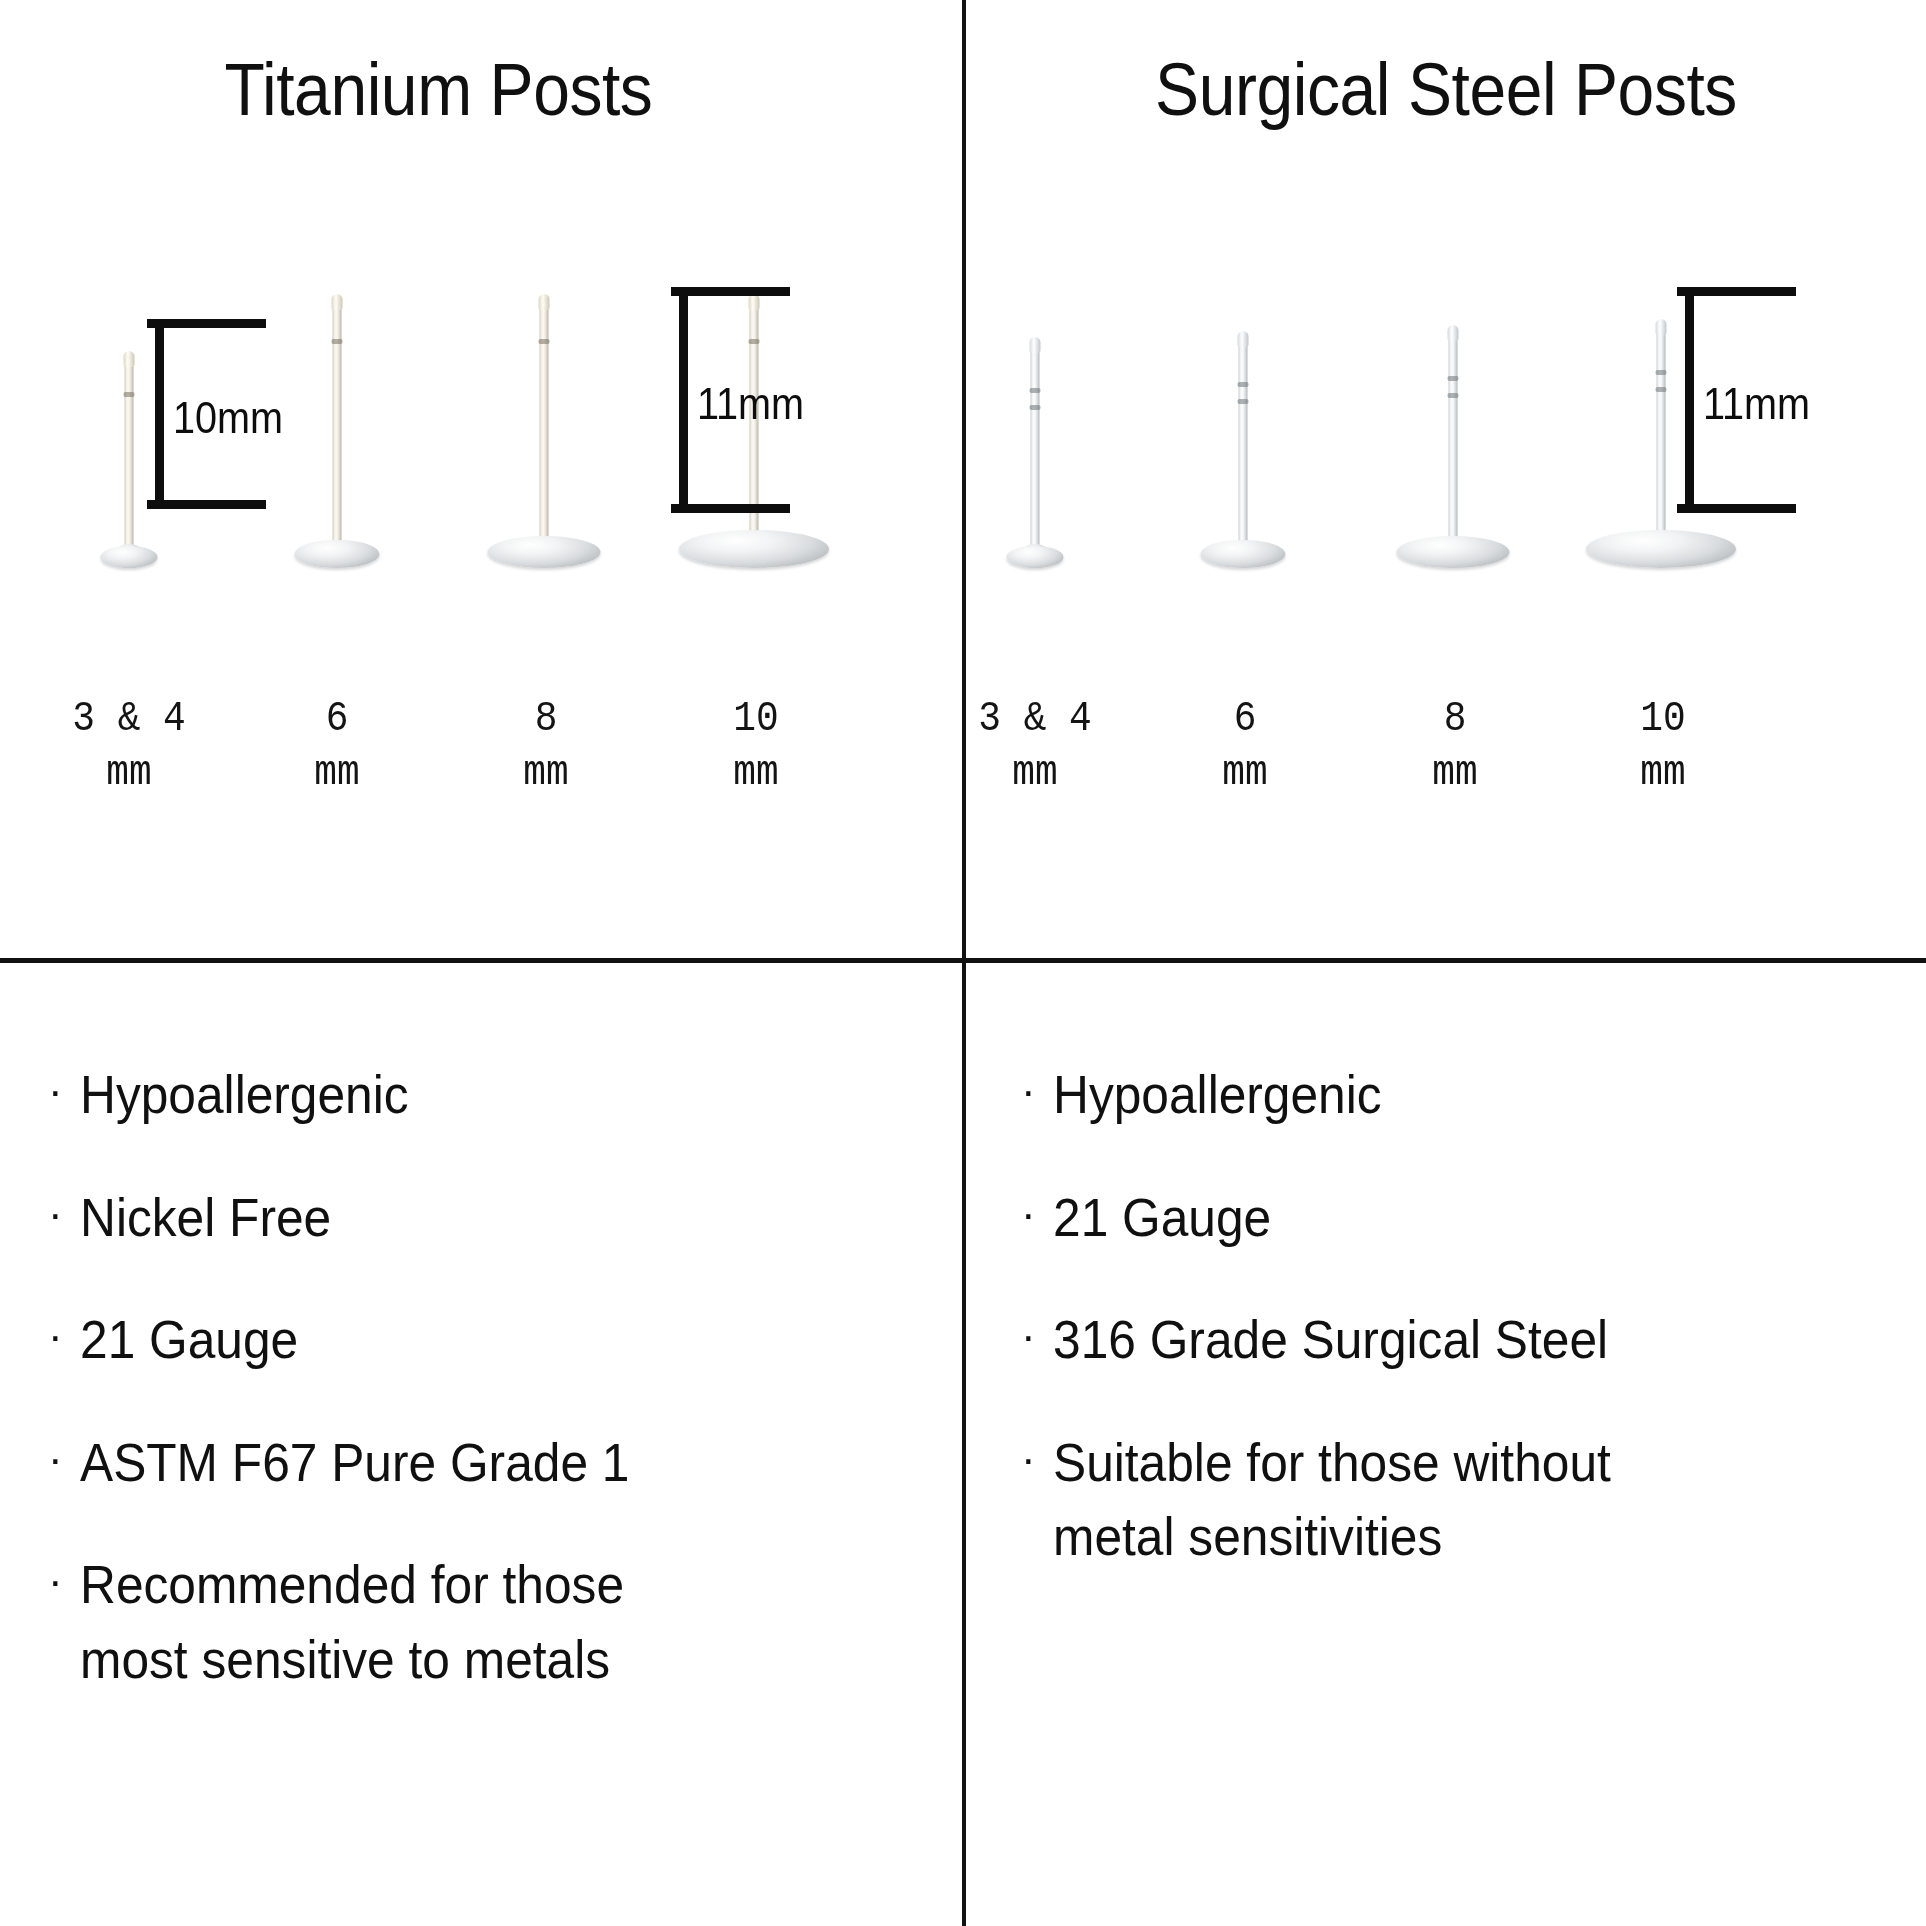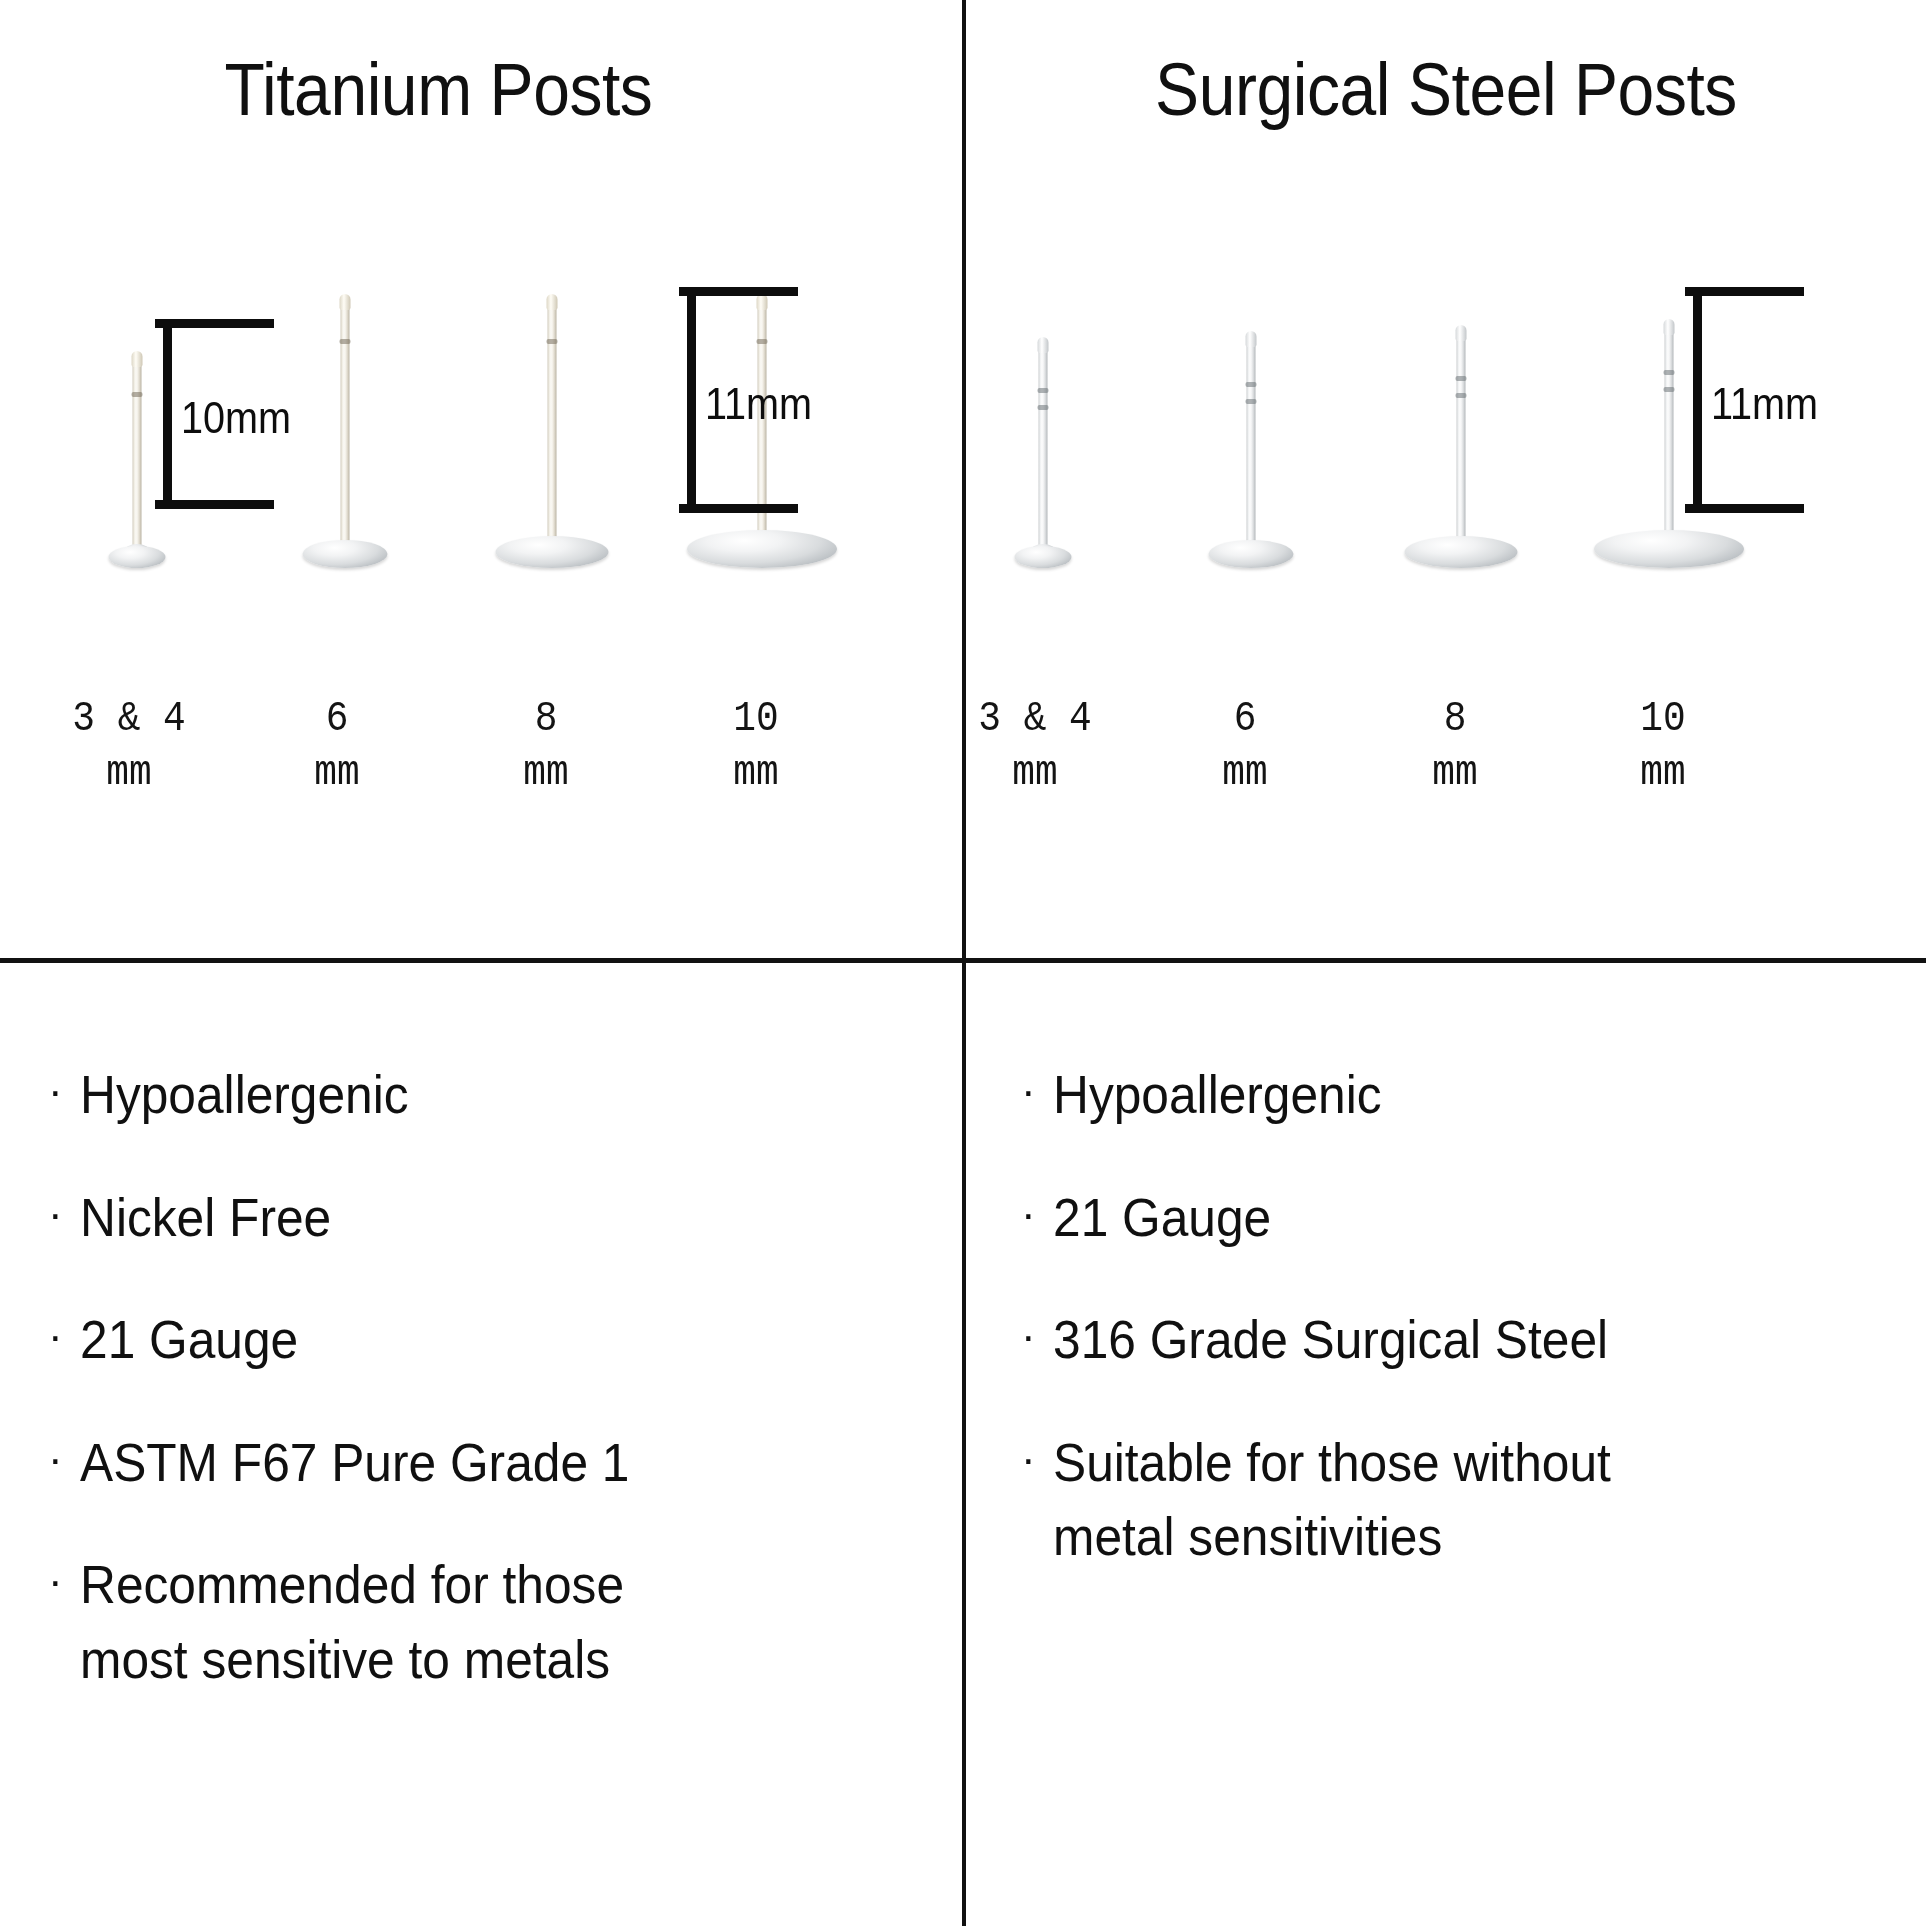--- a/index.html
+++ b/index.html
@@ -63,21 +63,21 @@
     letter-spacing: -0.5px;
     color: #101010;
     line-height: 1.1;
     font-stretch: condensed;
     transform: scaleX(0.88);
   }
 
   
   .posts-row {
     position: absolute;
-    left: 8px;
+    left: 0;
     top: 277px;
     width: 100%;
     height: 297px;
   }
   .post-slot {
     position: absolute;
     bottom: 0;
     width: 178px;
     height: 297px;
   }

